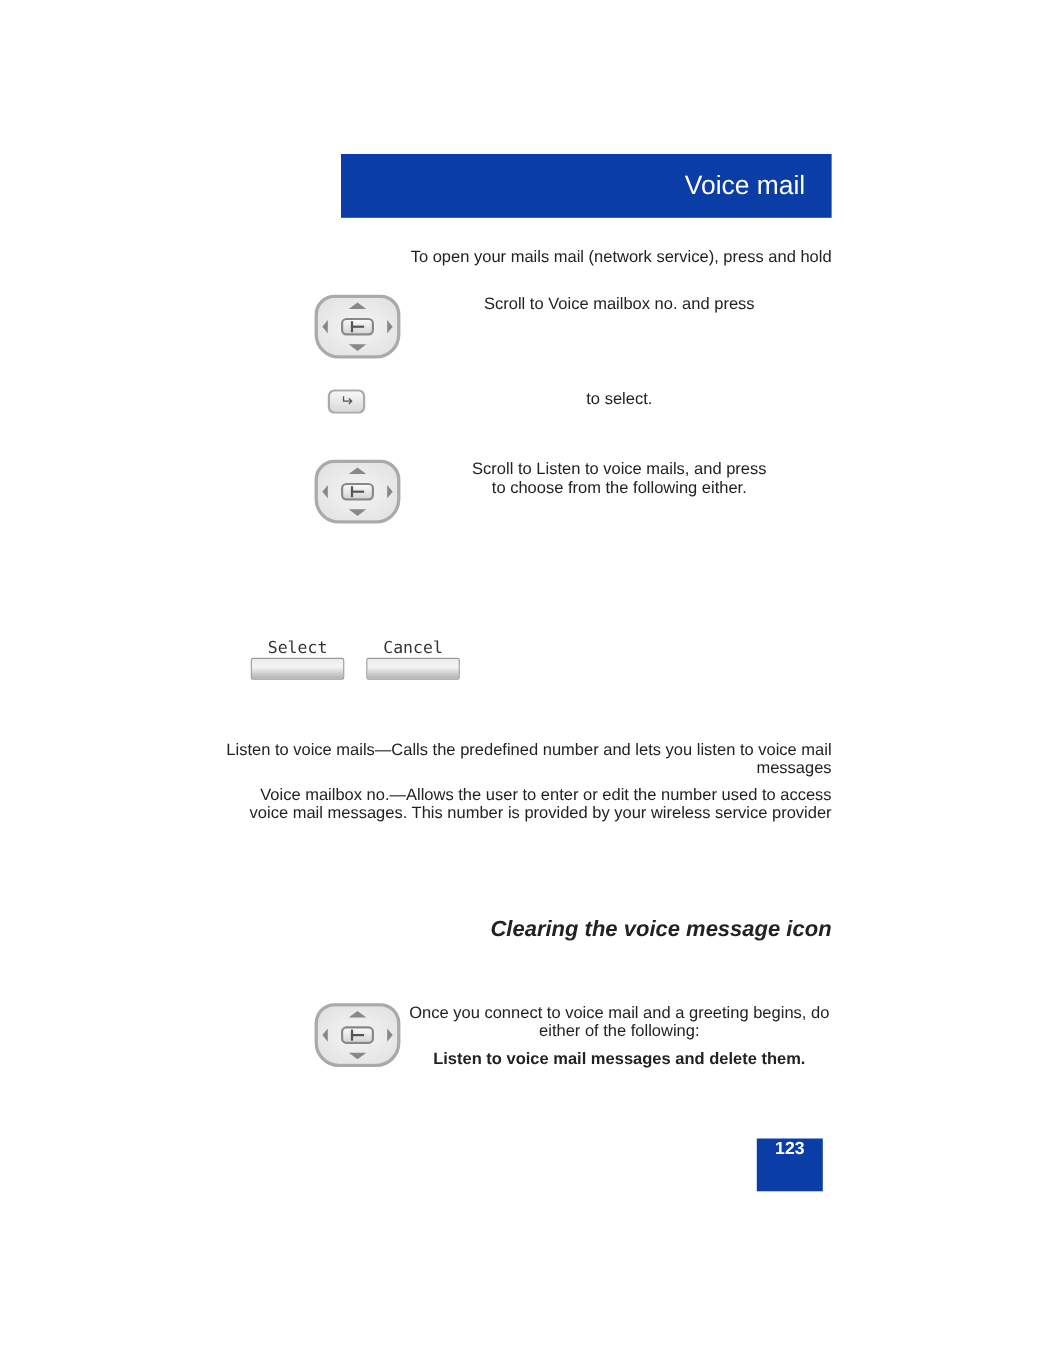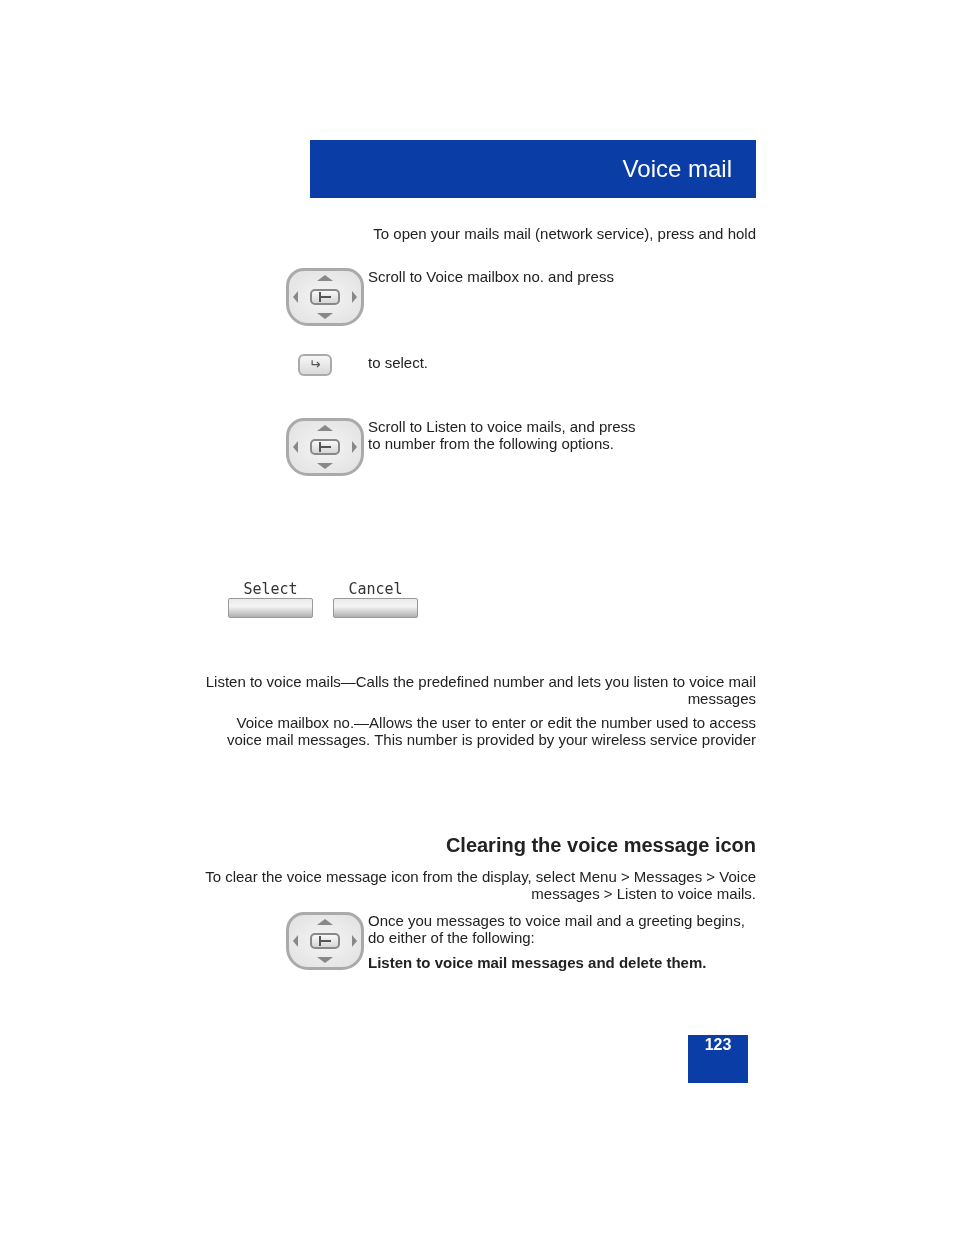--- a/index.html
+++ b/index.html
@@ -49,21 +49,21 @@
   .row .img-col {
     position: absolute;
     left: 0;
     width: 170px;
     text-align: left;
   }
   .row .text-col {
     position: absolute;
     left: 170px;
     width: 390px;
-    text-align: left;
+    text-align: center;
     font-size: 15px;
     color: #222;
   }
   .row-1 { left: 198px; top: 268px; }
   .row-2 { left: 198px; top: 354px; }
   .row-3 { left: 198px; top: 418px; }
   .row-8 { left: 198px; top: 912px; }
   .nav-button {
     display: inline-block;
     position: relative;
@@ -188,20 +188,21 @@
   }
   .lt-1 { top: 673px; text-align: right; }
   .lt-2 { top: 714px; }
   .heading2 {
     position: absolute;
     left: 198px;
     top: 834px;
     width: 558px;
     text-align: right;
     font-size: 20px;
+    font-style: italic;
     font-weight: bold;
     color: #222;
   }
   .page-num-block {
     position: absolute;
     left: 688px;
     top: 1035px;
     width: 60px;
     height: 48px;
     background: #0b3da6;
@@ -251,21 +252,21 @@
       <span class="nav-button">
         <span class="arrow-up"></span>
         <span class="arrow-down"></span>
         <span class="arrow-left"></span>
         <span class="arrow-right"></span>
         <span class="center"></span>
       </span>
     </div>
     <div class="text-col">
       <div>Scroll to Listen to voice mails, and press</div>
-      <div>to number from the following options.</div>
+      <div>to choose from the following either.</div>
     </div>
   </div>
 
   <div class="softkeys">
     <div class="sk-group">
       <div class="softkey">
         <div>Select</div>
         <div class="softkey-btn"></div>
       </div>
       <div class="softkey">
@@ -273,34 +274,33 @@
         <div class="softkey-btn"></div>
       </div>
     </div>
   </div>
 
   <div class="long-text lt-1">Listen to voice mails—Calls the predefined number and lets you listen to voice mail messages</div>
   <div class="long-text lt-2">Voice mailbox no.—Allows the user to enter or edit the number used to access voice mail messages. This number is provided by your wireless service provider</div>
 
   <div class="heading2">Clearing the voice message icon</div>
 
-  <div class="long-text" style="top:868px;">To clear the voice message icon from the display, select Menu &gt; Messages &gt; Voice messages &gt; Listen to voice mails.</div>
 
   <div class="row row-8">
     <div class="img-col">
       <span class="nav-button">
         <span class="arrow-up"></span>
         <span class="arrow-down"></span>
         <span class="arrow-left"></span>
         <span class="arrow-right"></span>
         <span class="center"></span>
       </span>
     </div>
     <div class="text-col">
-      <div>Once you messages to voice mail and a greeting begins, do either of the following:</div>
+      <div>Once you connect to voice mail and a greeting begins, do either of the following:</div>
       <div style="margin-top:8px;font-weight:bold;">Listen to voice mail messages and delete them.</div>
     </div>
   </div>
 
   <div class="page-num-block">
     <span>123</span>
   </div>
 
 </div>
 

